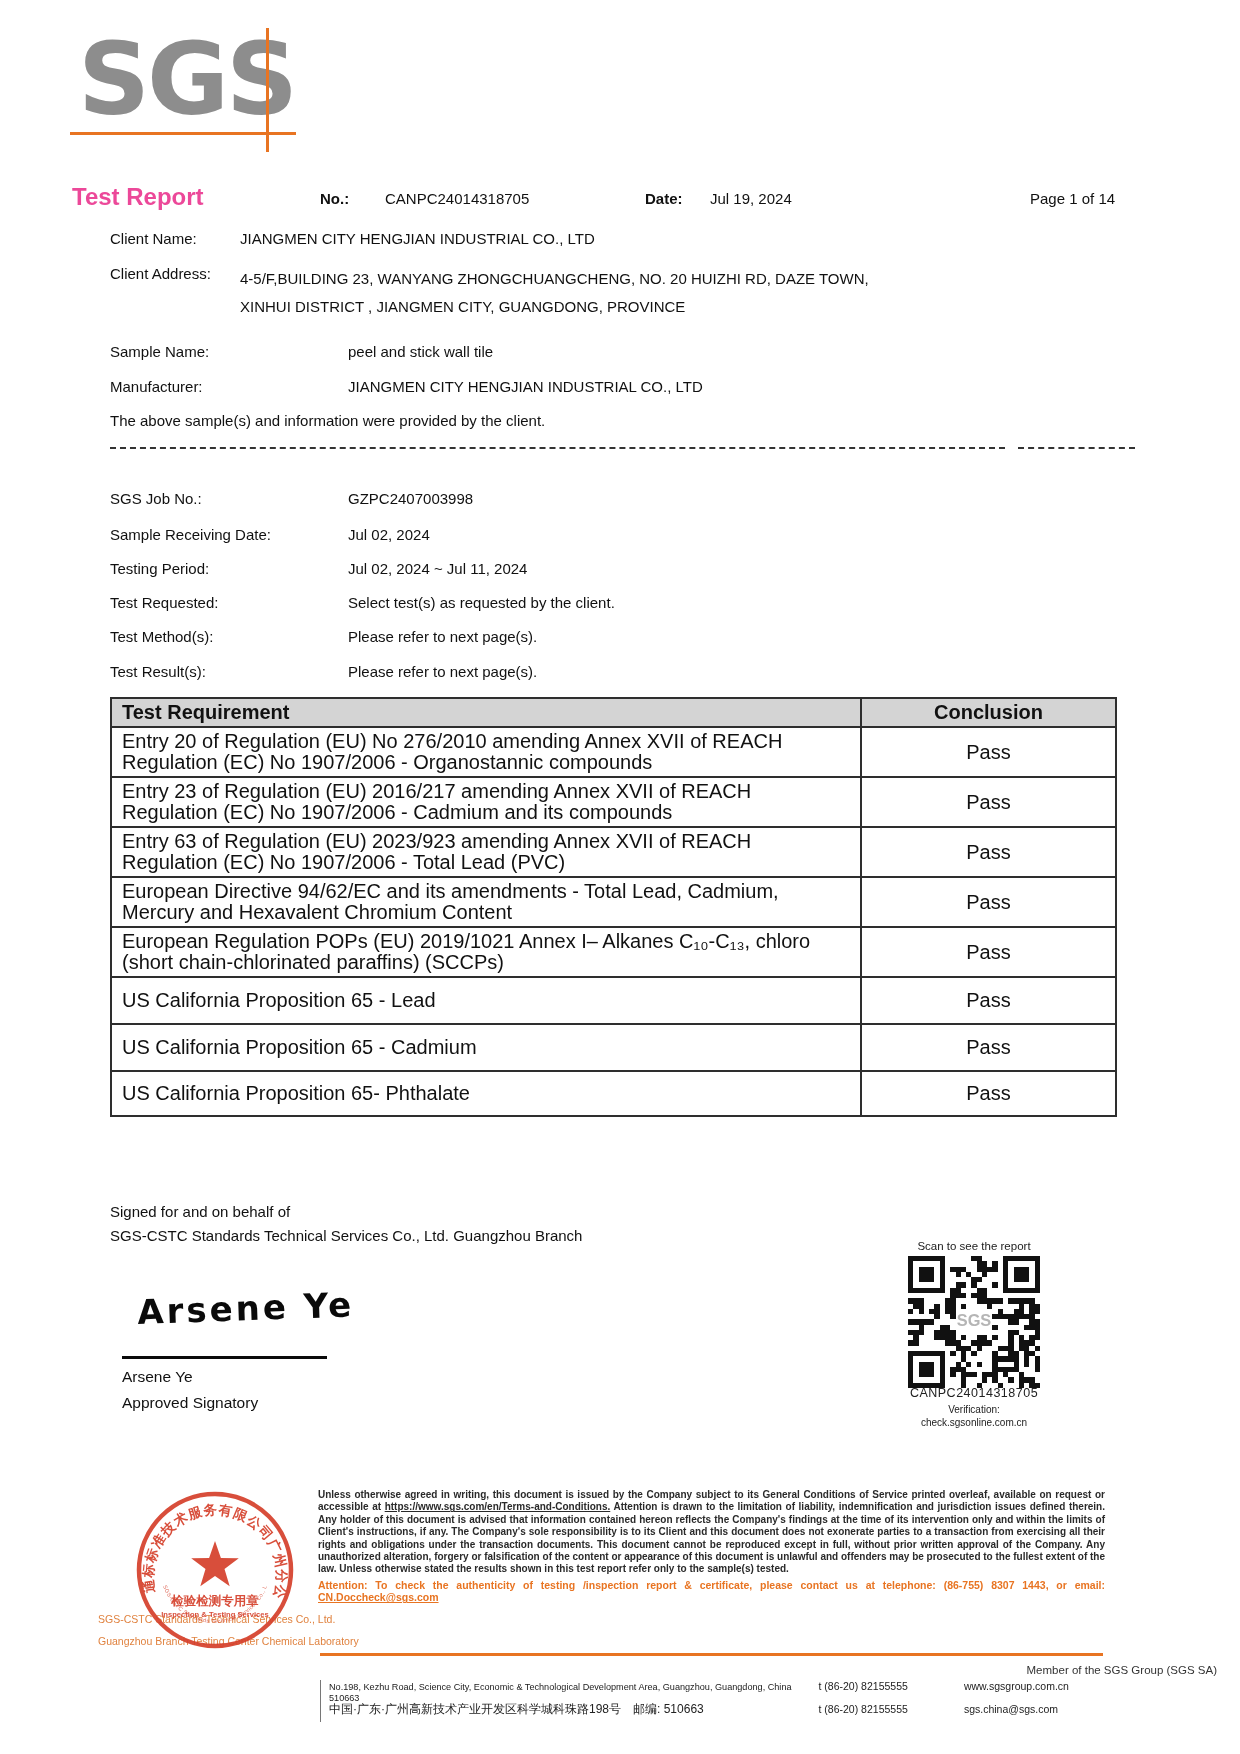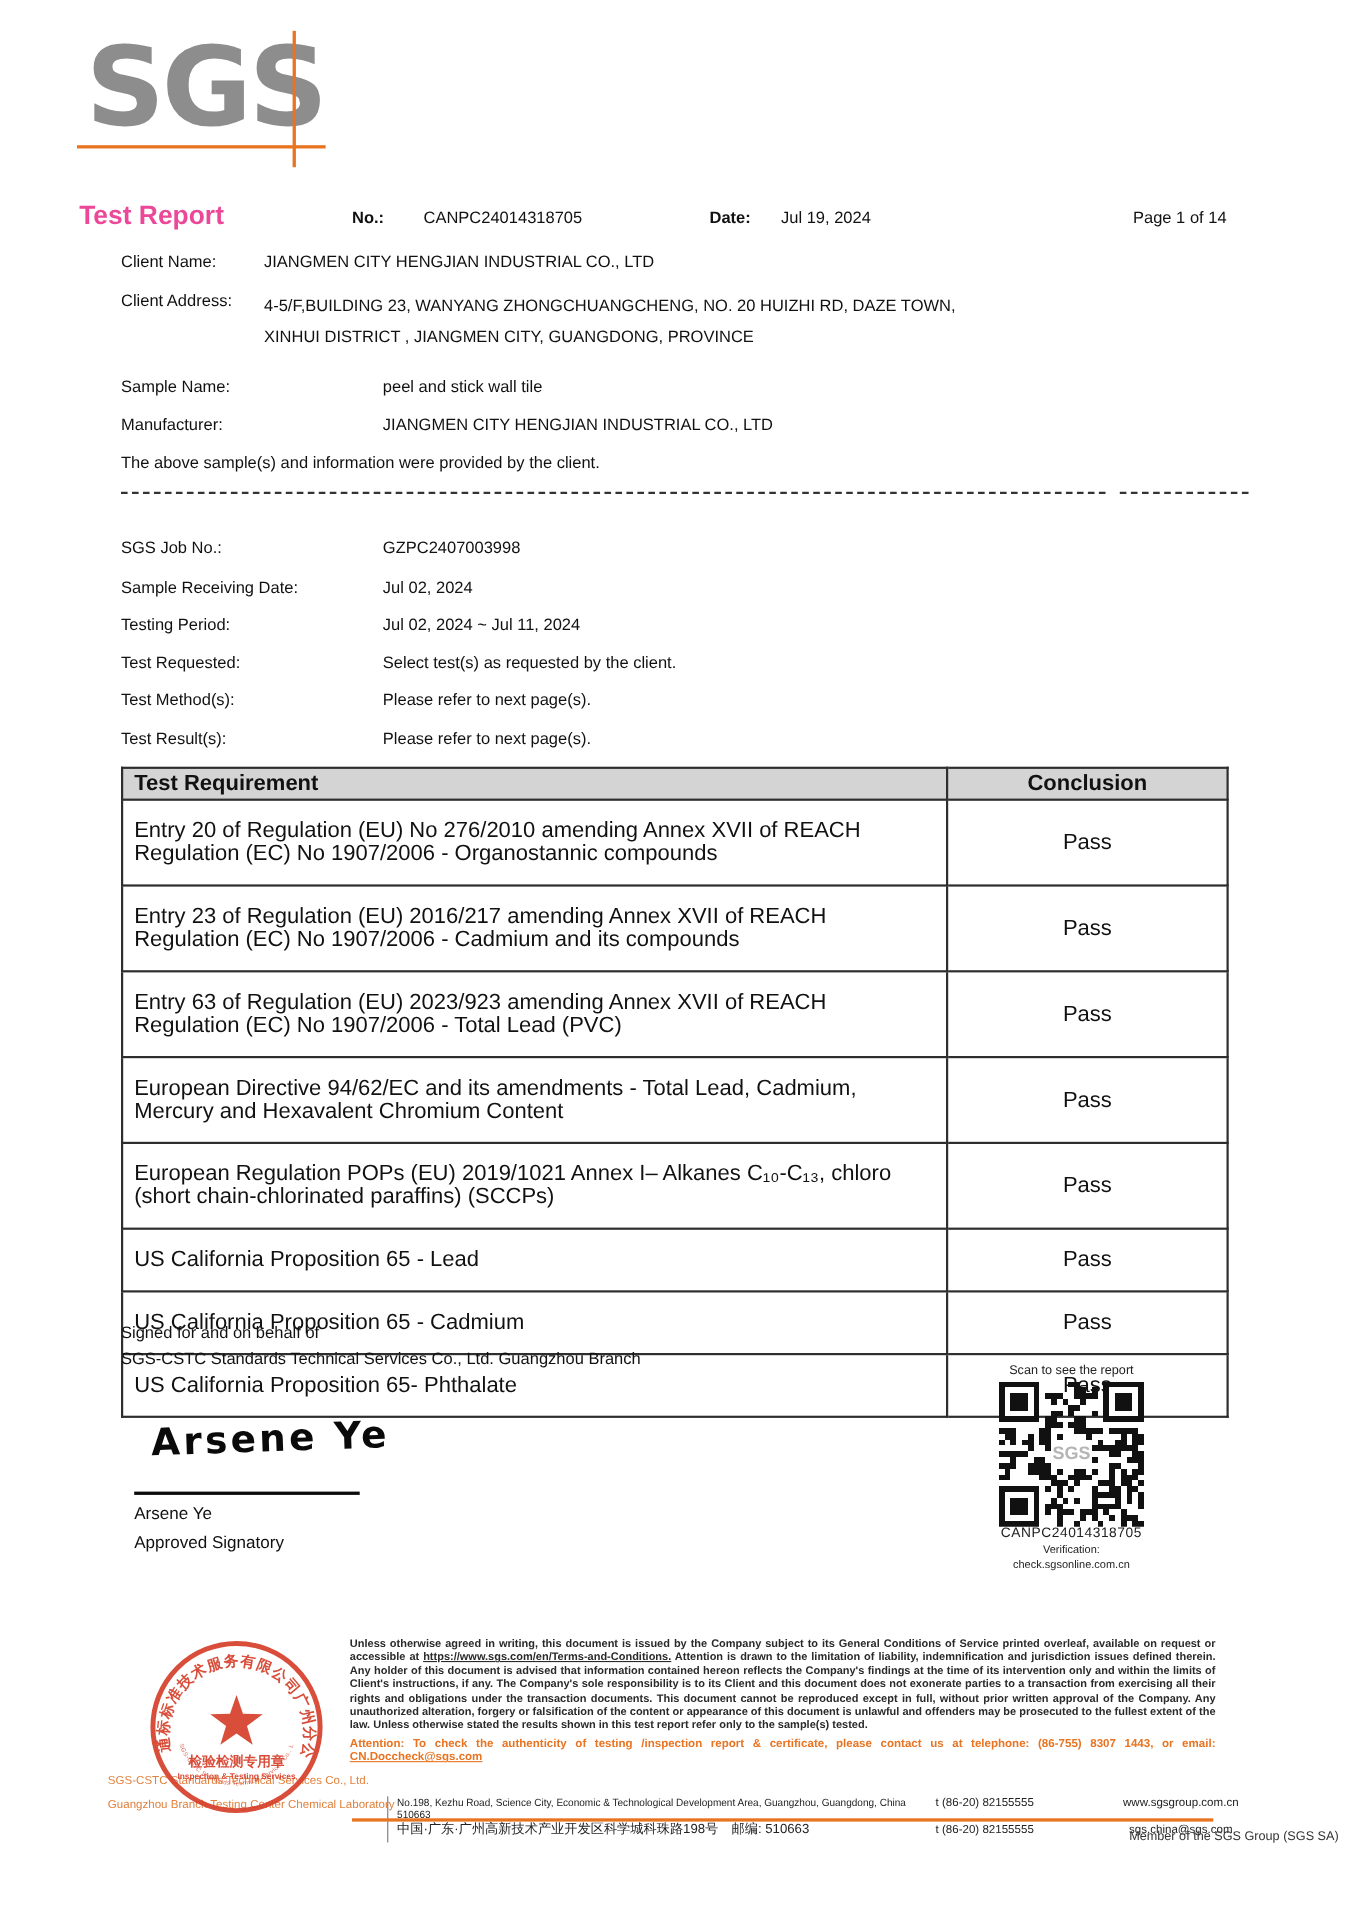--- a/index.html
+++ b/index.html
@@ -19,21 +19,21 @@
   .val{font-size:15px;color:#111;}
   .dash-line{height:0;border-top:2px dashed #333;}
   table.results{
     border-collapse:collapse;table-layout:fixed;
   }
   table.results th,table.results td{
     border:2px solid #2e2e2e;font-size:20px;vertical-align:middle;
   }
   table.results th{background:#d4d4d4;font-weight:bold;text-align:left;padding:2px 10px;height:22px;}
   table.results th.conc{text-align:center;padding:2px 4px;}
-  td.req{padding:17px 10px;line-height:21px;}
+  td.req{padding:3px 10px;line-height:21px;}
   td.conc{text-align:center;}
   .sig-script{
     font-weight:900;font-size:34px;letter-spacing:3px;color:#0a0a0a;
     transform:rotate(-2deg);transform-origin:left bottom;
     font-family:"DejaVu Sans","Liberation Sans",sans-serif;
   }
   .qr-caption{font-size:11.5px;text-align:center;color:#222;}
   .qr-code-text{font-size:12.5px;text-align:center;color:#222;letter-spacing:.5px;}
   .qr-verif{font-size:10px;text-align:center;color:#222;line-height:13px;}
   .legal{
@@ -42,21 +42,21 @@
   .legal .u{text-decoration:underline;}
   .attention{
     font-size:10.5px;font-weight:bold;line-height:12.6px;color:#e87422;margin-top:3px;
   }
   .attention .u{text-decoration:underline;}
   .addr-block{border-left:1.5px solid #777;padding-left:8px;}
   .addr-row{display:flex;align-items:baseline;}
   .addr-en{font-size:9.5px;color:#222;width:505px;transform:scaleX(.96);transform-origin:left;}
   .addr-cn{font-size:12px;color:#222;width:505px;}
   .addr-tel{font-size:10.5px;color:#222;width:150px;}
-  .addr-url{font-size:10.5px;color:#222;width:160px;text-align:center;}
+  .addr-url{font-size:10.5px;color:#222;width:160px;}
   .company-orange{font-size:10.5px;line-height:22px;color:#e0823f;}
   .member{font-size:11.5px;color:#333;}
   .stamp-wrap{opacity:.92;z-index:3;}
 </style>
 </head>
 <body>
 
 <div class="page">
 
   <div class="abs logo-text" style="left:78px;top:32px;">SGS</div>
@@ -387,21 +387,21 @@
     <text x="82" y="129" text-anchor="middle" font-size="7.6" font-weight="bold" fill="#d5402b">Inspection &amp; Testing Services</text>
   </svg>
 
   <div class="abs legal" style="left:318px;top:1489px;width:787px;">
     <span>Unless otherwise agreed in writing, this document is issued by the Company subject to its General Conditions of Service printed overleaf, available on request or accessible at </span><span class="u">https://www.sgs.com/en/Terms-and-Conditions.</span><span> Attention is drawn to the limitation of liability, indemnification and jurisdiction issues defined therein. Any holder of this document is advised that information contained hereon reflects the Company's findings at the time of its intervention only and within the limits of Client's instructions, if any. The Company's sole responsibility is to its Client and this document does not exonerate parties to a transaction from exercising all their rights and obligations under the transaction documents. This document cannot be reproduced except in full, without prior written approval of the Company. Any unauthorized alteration, forgery or falsification of the content or appearance of this document is unlawful and offenders may be prosecuted to the fullest extent of the law. Unless otherwise stated the results shown in this test report refer only to the sample(s) tested.</span>
     <div class="attention">
       <span>Attention: To check the authenticity of testing /inspection report &amp; certificate, please contact us at telephone: (86-755) 8307 1443, or email: </span><span class="u">CN.Doccheck@sgs.com</span>
     </div>
   </div>
 
-  <div class="abs addr-block" style="left:320px;top:1633px;width:790px;margin-left:32px;">
+  <div class="abs addr-block" style="left:320px;top:1680px;width:790px;">
     <div class="addr-row" style="height:21px;">
       <div class="addr-en">No.198, Kezhu Road, Science City, Economic &amp; Technological Development Area, Guangzhou, Guangdong, China 510663</div>
       <div class="addr-tel">t (86-20) 82155555</div>
       <div class="addr-url">www.sgsgroup.com.cn</div>
     </div>
     <div class="addr-row" style="height:21px;">
       <div class="addr-cn">中国·广东·广州高新技术产业开发区科学城科珠路198号　邮编: 510663</div>
       <div class="addr-tel">t (86-20) 82155555</div>
       <div class="addr-url">sgs.china@sgs.com</div>
     </div>

